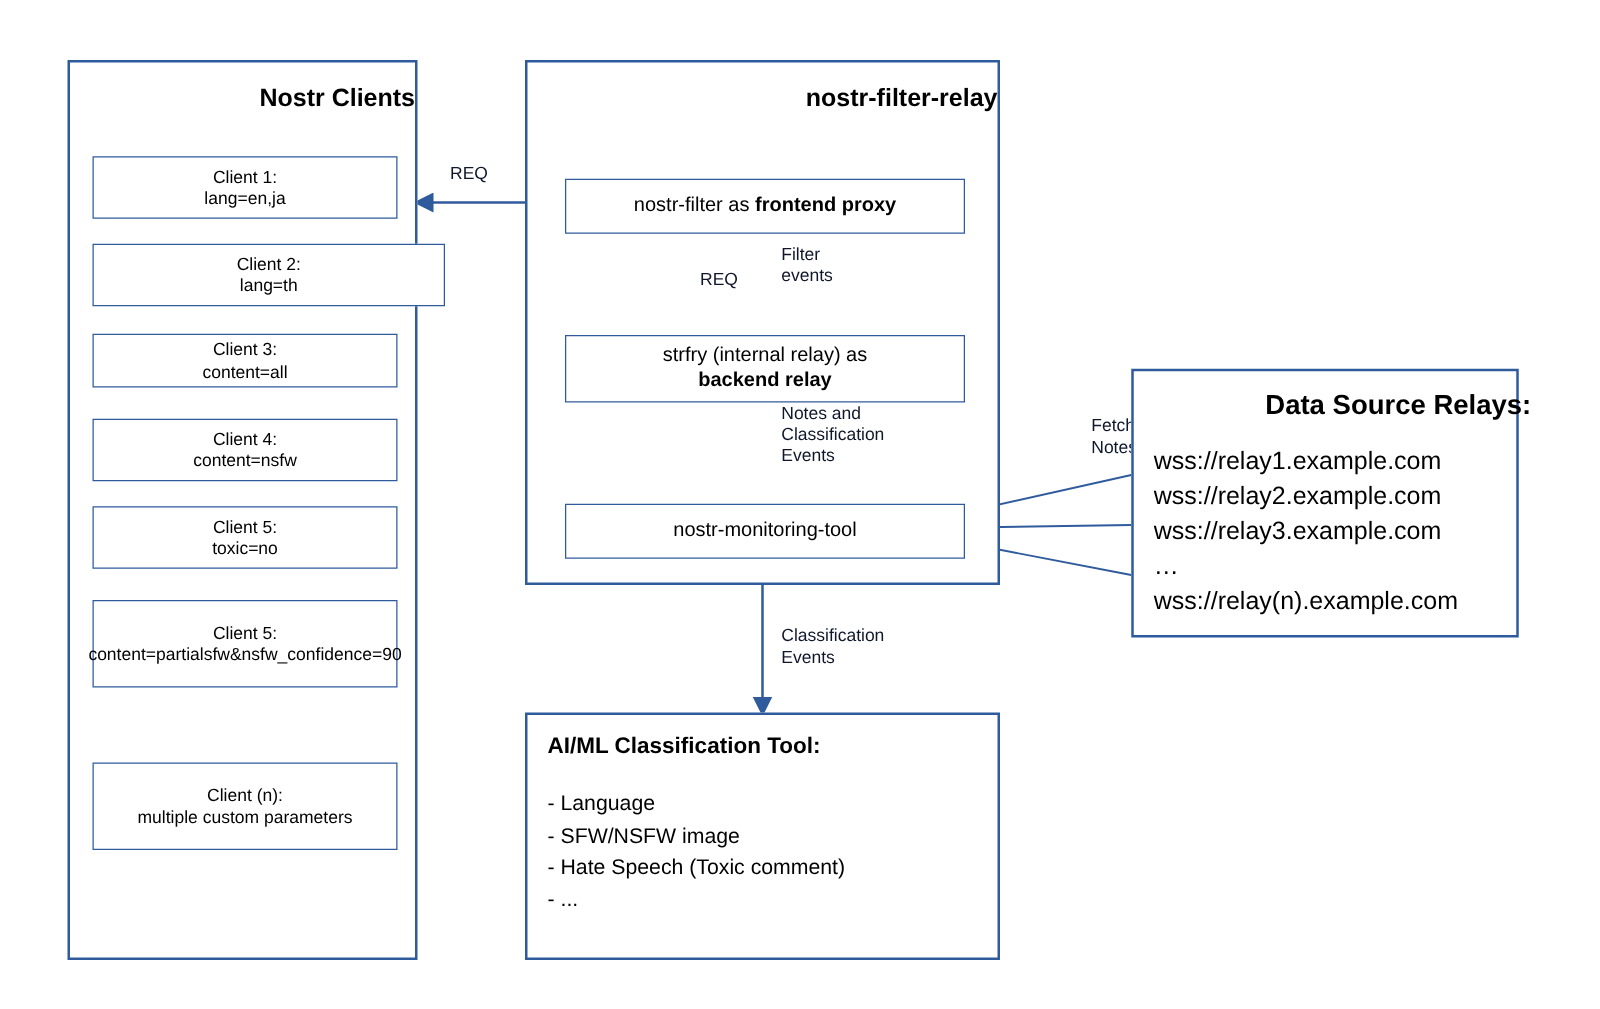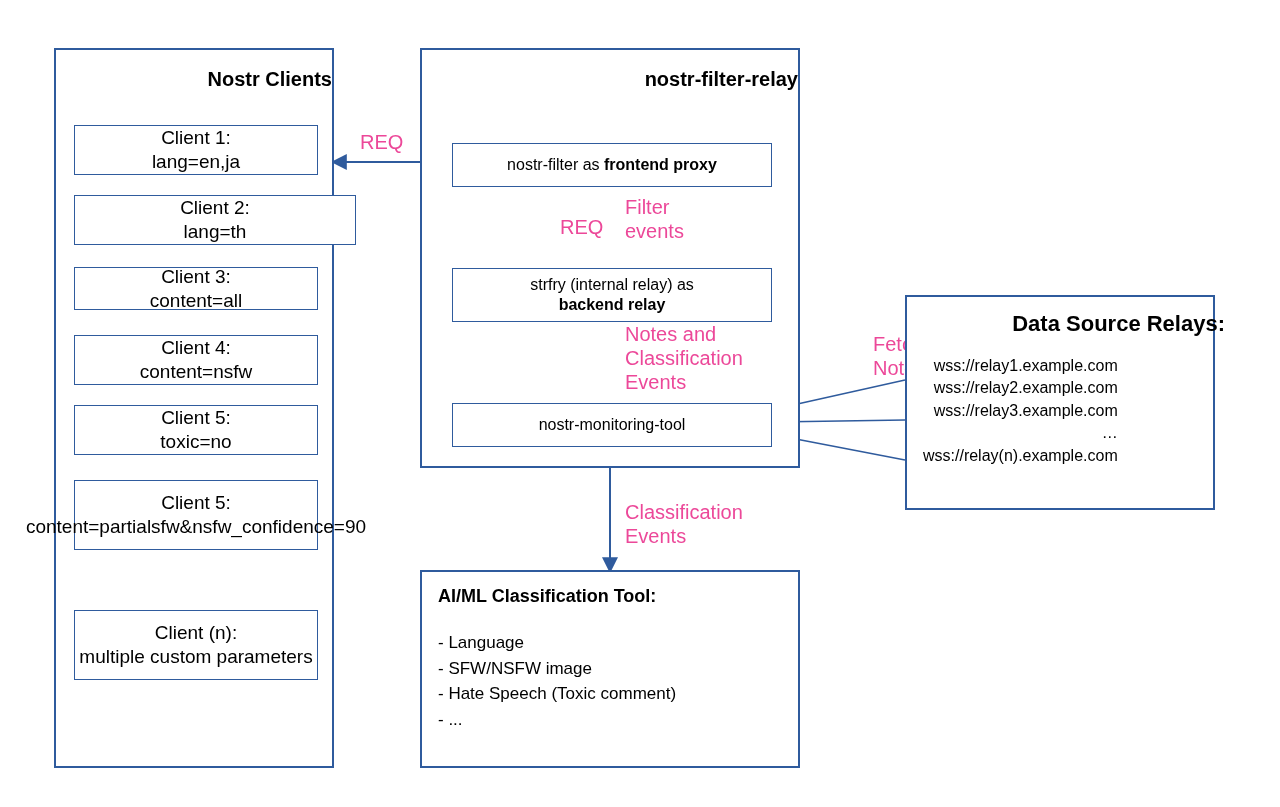--- a/index.html
+++ b/index.html
@@ -24,21 +24,21 @@
     font-weight: bold;
     text-align: right;
     font-size: 20px;
     position: absolute;
     width: 100%;
   }
   .client-item {
     position: absolute;
     border: 1.5px solid #2f5b9d;
     background: #fff;
-    font-size: 19px;
+    font-size: 14px;
     text-align: center;
     display: flex;
     align-items: center;
     justify-content: center;
     box-sizing: border-box;
     padding: 4px;
     line-height: 1.25;
   }
   .inner-box {
     position: absolute;
@@ -48,29 +48,29 @@
     text-align: center;
     display: flex;
     align-items: center;
     justify-content: center;
     box-sizing: border-box;
     padding: 4px;
     line-height: 1.25;
   }
   .label {
     position: absolute;
-    font-size: 20px;
-    color: #ec4899;
+    font-size: 14px;
+    color: #0f172a;
     line-height: 1.2;
   }
   .relay-list {
     position: absolute;
-    font-size: 16px;
+    font-size: 20px;
     line-height: 1.4;
-    text-align: right;
+    text-align: left;
   }
   .aiml-list {
     position: absolute;
     font-size: 17px;
     line-height: 1.5;
     text-align: left;
   }
   svg.connector {
     position: absolute;
     overflow: visible;

